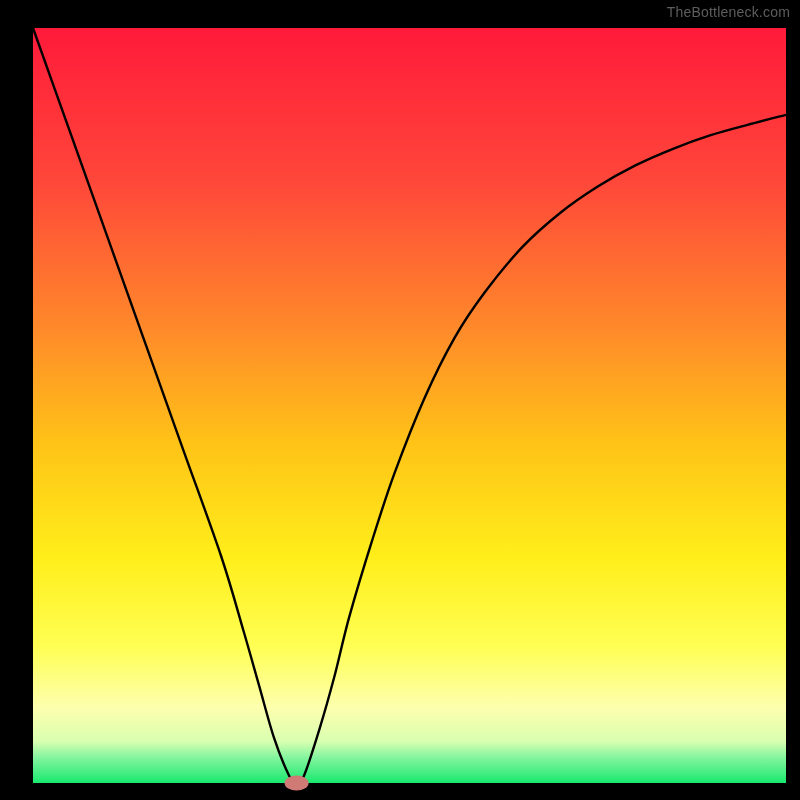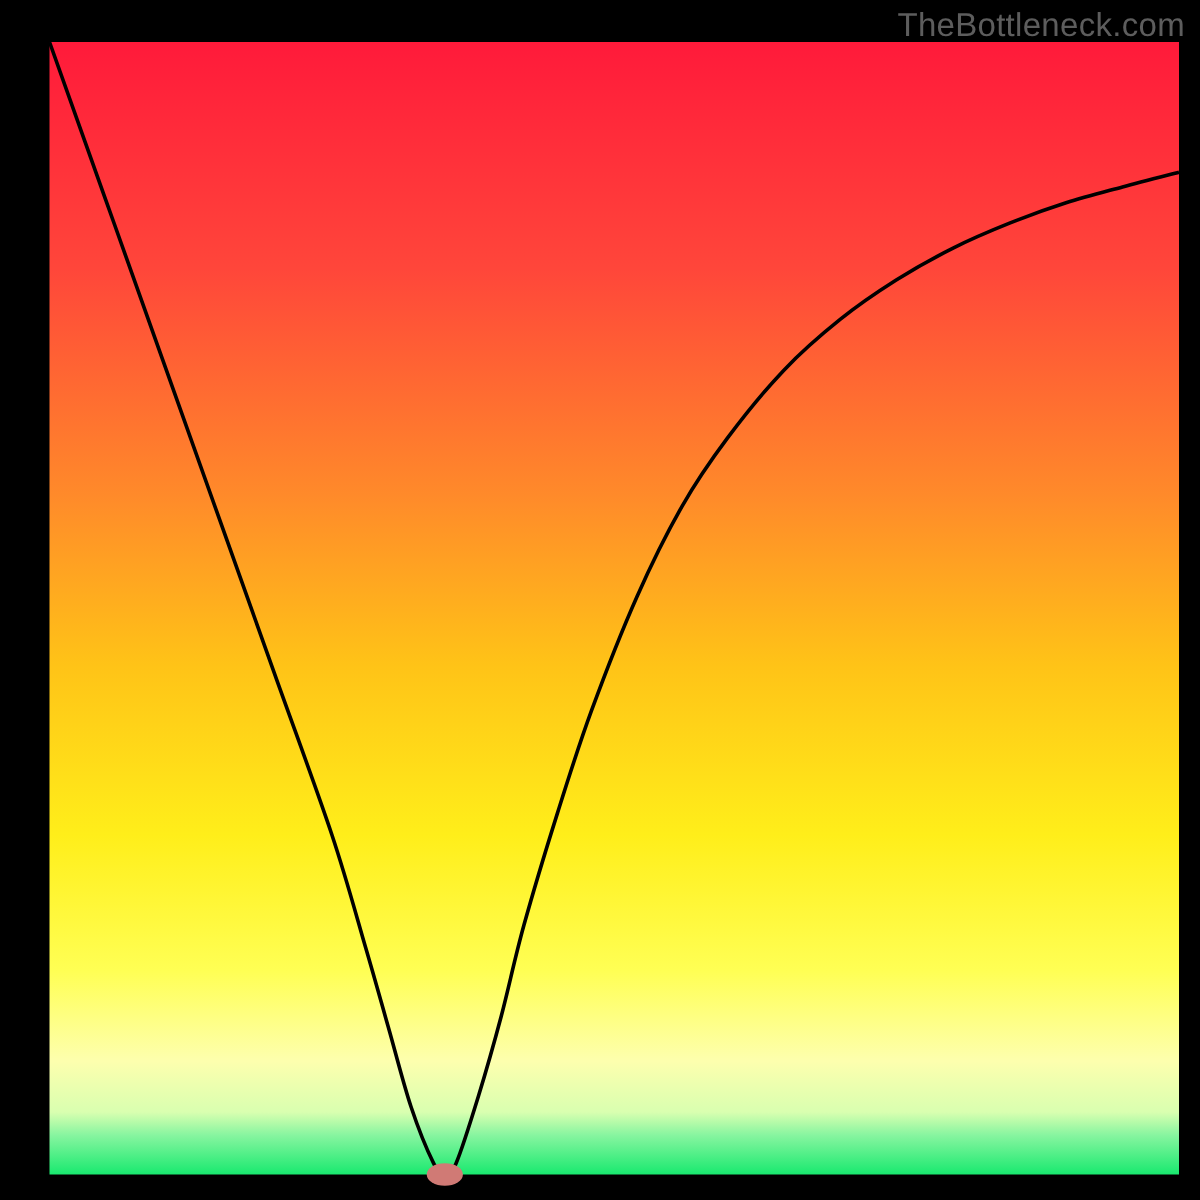--- a/index.html
+++ b/index.html
@@ -17,21 +17,21 @@
     left: 0;
     width: 800px;
     height: 800px;
     background: #000;
   }
   .watermark {
     position: absolute;
     top: 4px;
     right: 10px;
     color: #5d5d5d;
-    font-size: 22px;
+    font-size: 14px;
     font-weight: 400;
     letter-spacing: 0.2px;
     margin-left: 14px;
   }
   svg.plot {
     position: absolute;
     top: 0;
     left: 0;
   }
 </style>

